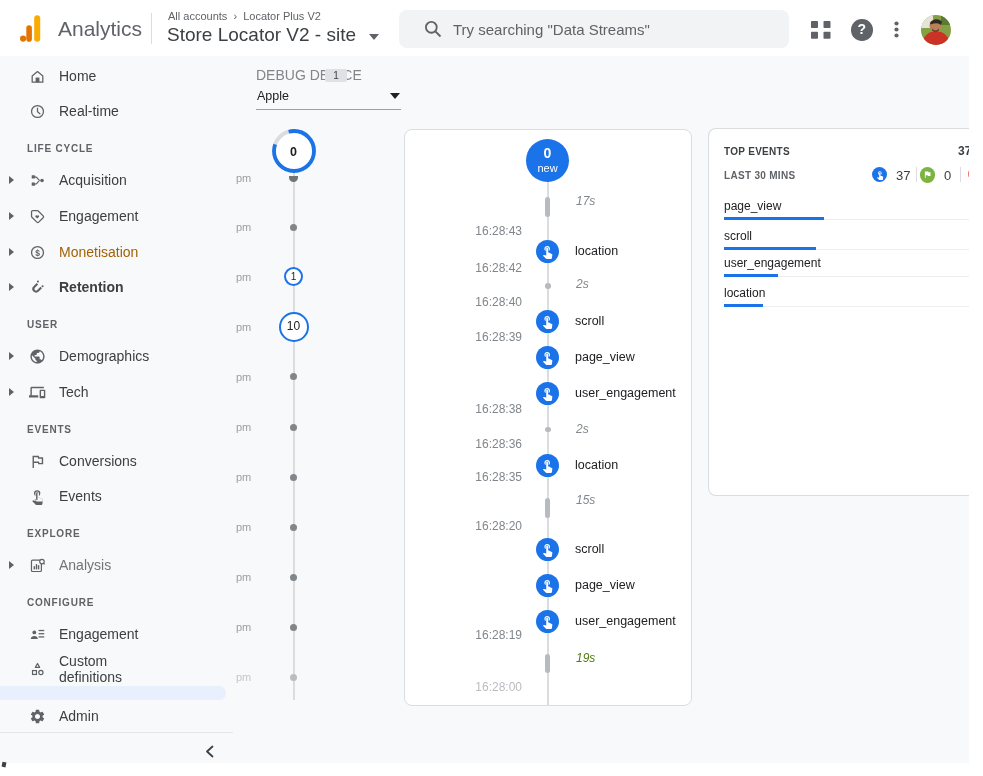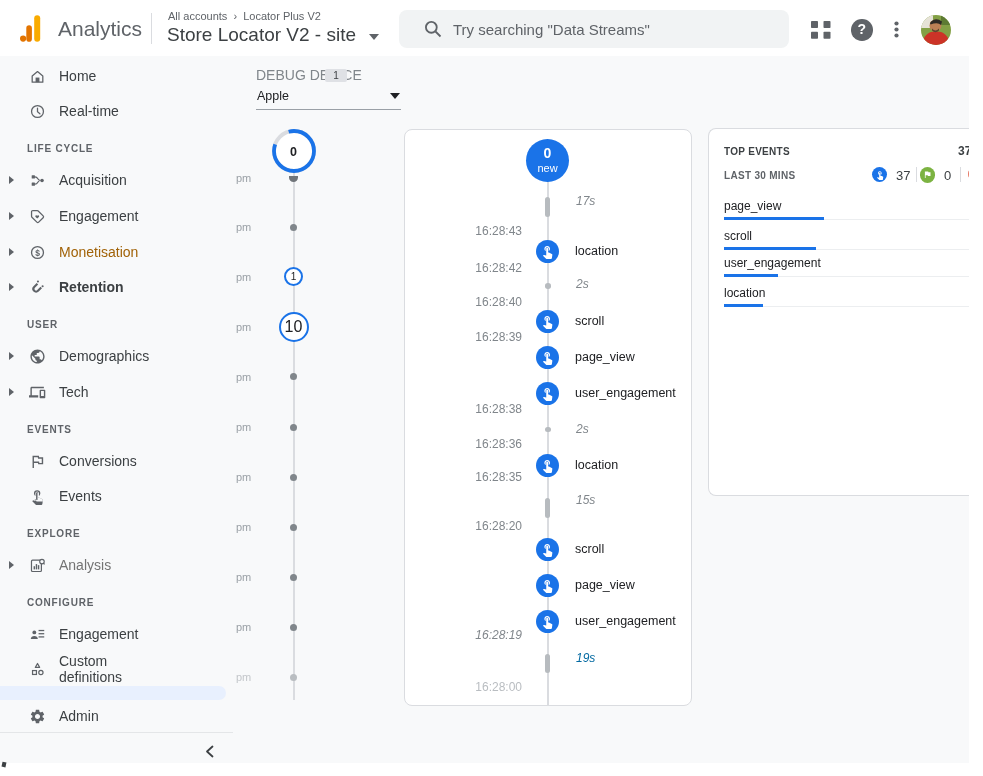--- a/index.html
+++ b/index.html
@@ -197,21 +197,21 @@
       <div class="abs" style="left:290.2px;top:573.5px;width:7px;height:7px;border-radius:50%;background:#80868b;"></div>
       <div class="abs" style="left:290.2px;top:623.5px;width:7px;height:7px;border-radius:50%;background:#80868b;"></div>
       <div class="abs" style="left:290.2px;top:673.5px;width:7px;height:7px;border-radius:50%;background:#b9bdc1;"></div>
       <div class="abs" style="left:288.5px;top:176.2px;width:9.5px;height:5.6px;border-radius:0 0 9px 9px;background:#70757a;"></div>
       <div class="abs" style="left:271.5px;top:129.3px;width:44px;height:44px;"><svg width="44" height="44" viewBox="0 0 44 44">
           <circle cx="22" cy="22" r="20" fill="#fff" stroke="#dadce0" stroke-width="3.8"></circle>
           <circle cx="22" cy="22" r="20" fill="none" stroke="#1a73e8" stroke-width="3.8" stroke-dasharray="106.8 18.9" stroke-dashoffset="6.3" transform="rotate(-90 22 22)"></circle>
         </svg></div>
       <div class="abs vc" style="left:271.5px;top:151.5px;width:44px;text-align:center;font-size:12.5px;font-weight:bold;color:#202124;">0</div>
       <div class="abs" style="left:284px;top:267px;width:19px;height:19px;border-radius:50%;background:#fff;border:2px solid #1a73e8;font-size:10px;color:#202124;text-align:center;line-height:15px;">1</div>
-      <div class="abs" style="left:278.5px;top:312px;width:30px;height:30px;border-radius:50%;background:#fff;border:2.5px solid #1a73e8;font-size:16px;color:#202124;text-align:center;line-height:25px;">10</div>
+      <div class="abs" style="left:278.5px;top:312px;width:30px;height:30px;border-radius:50%;background:#fff;border:2.5px solid #1a73e8;font-size:12px;color:#202124;text-align:center;line-height:25px;">10</div>
     </div>
 
   <div id="centercard" class="abs" style="left:404px;top:129px;width:288px;height:577px;background:#fff;border:1px solid #dadce0;border-radius:8px;">
       <div class="abs" style="left:142px;top:51px;width:1.5px;height:524px;background:#dadce0;"></div>
       <div class="abs" style="left:121px;top:9px;width:43px;height:43px;border-radius:50%;background:#1a73e8;color:#fff;text-align:center;">
         <div style="font-size:14px;font-weight:bold;margin-top:6px;">0</div>
         <div style="font-size:11px;margin-top:1px;">new</div>
       </div>
       <div class="abs" style="left:140.2px;top:67px;width:5px;height:20px;border-radius:3px;background:#b7bbbf;"></div>
       <div class="abs" style="left:140.2px;top:368px;width:5px;height:20px;border-radius:3px;background:#b7bbbf;"></div>
@@ -219,21 +219,21 @@
       <div class="abs" style="left:140px;top:153px;width:5.5px;height:5.5px;border-radius:50%;background:#b7bbbf;"></div>
       <div class="abs" style="left:140px;top:296.5px;width:5.5px;height:5.5px;border-radius:50%;background:#b7bbbf;"></div>
       <div class="abs vc" style="left:0;top:101px;width:117px;text-align:right;font-size:12px;color:#80868b;">16:28:43</div>
       <div class="abs vc" style="left:0;top:138px;width:117px;text-align:right;font-size:12px;color:#80868b;">16:28:42</div>
       <div class="abs vc" style="left:0;top:172px;width:117px;text-align:right;font-size:12px;color:#80868b;">16:28:40</div>
       <div class="abs vc" style="left:0;top:207px;width:117px;text-align:right;font-size:12px;color:#80868b;">16:28:39</div>
       <div class="abs vc" style="left:0;top:279px;width:117px;text-align:right;font-size:12px;color:#80868b;">16:28:38</div>
       <div class="abs vc" style="left:0;top:314px;width:117px;text-align:right;font-size:12px;color:#80868b;">16:28:36</div>
       <div class="abs vc" style="left:0;top:347px;width:117px;text-align:right;font-size:12px;color:#80868b;">16:28:35</div>
       <div class="abs vc" style="left:0;top:396px;width:117px;text-align:right;font-size:12px;color:#80868b;">16:28:20</div>
-      <div class="abs vc" style="left:0;top:505px;width:117px;text-align:right;font-size:12px;color:#80868b;font-style:italic;">16:28:19</div>
+      <div class="abs vc" style="left:0;top:505px;width:117px;text-align:right;font-size:12px;color:#80868b;">16:28:19</div>
       <div class="abs vc" style="left:0;top:557px;width:117px;text-align:right;font-size:12px;color:#b9bdc1;">16:28:00</div>
       <div class="abs" style="left:131px;top:109.5px;width:23px;height:23px;border-radius:50%;background:#1a73e8;text-align:center;line-height:0;"><svg width="15" height="15" viewBox="0 0 24 24" style="margin-top:4px;">
           <path d="M9 11.24V7.5C9 6.12 10.12 5 11.5 5S14 6.12 14 7.5v3.74c1.21-.81 2-2.18 2-3.74C16 5.01 13.99 3 11.5 3S7 5.01 7 7.5c0 1.56.79 2.93 2 3.74zm9.84 4.63l-4.54-2.26c-.17-.07-.35-.11-.54-.11H13v-6c0-.83-.67-1.5-1.5-1.5S10 6.67 10 7.5v10.74c-3.6-.76-3.54-.75-3.67-.75-.31 0-.59.13-.79.33l-.79.8 4.94 4.94c.27.27.65.44 1.06.44h6.79c.75 0 1.33-.55 1.44-1.28l.75-5.27c.01-.07.02-.14.02-.2 0-.62-.38-1.16-.91-1.38z" fill="#fff"></path>
         </svg></div>
       <div class="abs vc" style="left:170px;top:121px;font-size:12.5px;color:#202124;">location</div>
       <div class="abs" style="left:131px;top:179.5px;width:23px;height:23px;border-radius:50%;background:#1a73e8;text-align:center;line-height:0;"><svg width="15" height="15" viewBox="0 0 24 24" style="margin-top:4px;">
           <path d="M9 11.24V7.5C9 6.12 10.12 5 11.5 5S14 6.12 14 7.5v3.74c1.21-.81 2-2.18 2-3.74C16 5.01 13.99 3 11.5 3S7 5.01 7 7.5c0 1.56.79 2.93 2 3.74zm9.84 4.63l-4.54-2.26c-.17-.07-.35-.11-.54-.11H13v-6c0-.83-.67-1.5-1.5-1.5S10 6.67 10 7.5v10.74c-3.6-.76-3.54-.75-3.67-.75-.31 0-.59.13-.79.33l-.79.8 4.94 4.94c.27.27.65.44 1.06.44h6.79c.75 0 1.33-.55 1.44-1.28l.75-5.27c.01-.07.02-.14.02-.2 0-.62-.38-1.16-.91-1.38z" fill="#fff"></path>
         </svg></div>
       <div class="abs vc" style="left:170px;top:191px;font-size:12.5px;color:#202124;">scroll</div>
       <div class="abs" style="left:131px;top:215.5px;width:23px;height:23px;border-radius:50%;background:#1a73e8;text-align:center;line-height:0;"><svg width="15" height="15" viewBox="0 0 24 24" style="margin-top:4px;">
@@ -257,21 +257,21 @@
         </svg></div>
       <div class="abs vc" style="left:170px;top:455px;font-size:12.5px;color:#202124;">page_view</div>
       <div class="abs" style="left:131px;top:479.5px;width:23px;height:23px;border-radius:50%;background:#1a73e8;text-align:center;line-height:0;"><svg width="15" height="15" viewBox="0 0 24 24" style="margin-top:4px;">
           <path d="M9 11.24V7.5C9 6.12 10.12 5 11.5 5S14 6.12 14 7.5v3.74c1.21-.81 2-2.18 2-3.74C16 5.01 13.99 3 11.5 3S7 5.01 7 7.5c0 1.56.79 2.93 2 3.74zm9.84 4.63l-4.54-2.26c-.17-.07-.35-.11-.54-.11H13v-6c0-.83-.67-1.5-1.5-1.5S10 6.67 10 7.5v10.74c-3.6-.76-3.54-.75-3.67-.75-.31 0-.59.13-.79.33l-.79.8 4.94 4.94c.27.27.65.44 1.06.44h6.79c.75 0 1.33-.55 1.44-1.28l.75-5.27c.01-.07.02-.14.02-.2 0-.62-.38-1.16-.91-1.38z" fill="#fff"></path>
         </svg></div>
       <div class="abs vc" style="left:170px;top:491px;font-size:12.5px;color:#202124;">user_engagement</div>
       <div class="abs vc" style="left:171px;top:71px;font-size:12px;font-style:italic;color:#80868b;">17s</div>
       <div class="abs vc" style="left:171px;top:154px;font-size:12px;font-style:italic;color:#80868b;">2s</div>
       <div class="abs vc" style="left:171px;top:298.5px;font-size:12px;font-style:italic;color:#80868b;">2s</div>
       <div class="abs vc" style="left:171px;top:370px;font-size:12px;font-style:italic;color:#80868b;">15s</div>
-      <div class="abs vc" style="left:171px;top:528px;font-size:12px;font-style:italic;color:#0369a1;">19s</div>
+      <div class="abs vc" style="left:171px;top:528px;font-size:12px;font-style:italic;color:#4d7c0f;">19s</div>
     </div>
 
   <div id="card1" class="abs" style="left:708px;top:128px;width:262px;height:368px;background:#fff;border:1px solid #dadce0;border-right:none;border-radius:8px 0 0 8px;overflow:hidden;">
       <div class="abs vc" style="left:15px;top:21.5px;font-size:10px;font-weight:bold;color:#3c4043;letter-spacing:0.3px;">TOP EVENTS</div>
       <div class="abs vc" style="left:249px;top:21.5px;font-size:12px;font-weight:bold;color:#3c4043;">37</div>
       <div class="abs vc" style="left:15px;top:45.5px;font-size:10px;font-weight:bold;color:#5f6368;letter-spacing:0.3px;">LAST 30 MINS</div>
       <div class="abs" style="left:163px;top:38px;width:15px;height:15px;border-radius:50%;background:#1a73e8;text-align:center;line-height:0;"><svg width="10" height="10" viewBox="0 0 24 24" style="margin-top:2.5px;">
           <path d="M9 11.24V7.5C9 6.12 10.12 5 11.5 5S14 6.12 14 7.5v3.74c1.21-.81 2-2.18 2-3.74C16 5.01 13.99 3 11.5 3S7 5.01 7 7.5c0 1.56.79 2.93 2 3.74zm9.84 4.63l-4.54-2.26c-.17-.07-.35-.11-.54-.11H13v-6c0-.83-.67-1.5-1.5-1.5S10 6.67 10 7.5v10.74c-3.6-.76-3.54-.75-3.67-.75-.31 0-.59.13-.79.33l-.79.8 4.94 4.94c.27.27.65.44 1.06.44h6.79c.75 0 1.33-.55 1.44-1.28l.75-5.27c.01-.07.02-.14.02-.2 0-.62-.38-1.16-.91-1.38z" fill="#fff"></path>
         </svg></div>
       <div class="abs vc" style="left:187px;top:45.5px;font-size:13px;color:#3c4043;">37</div>

